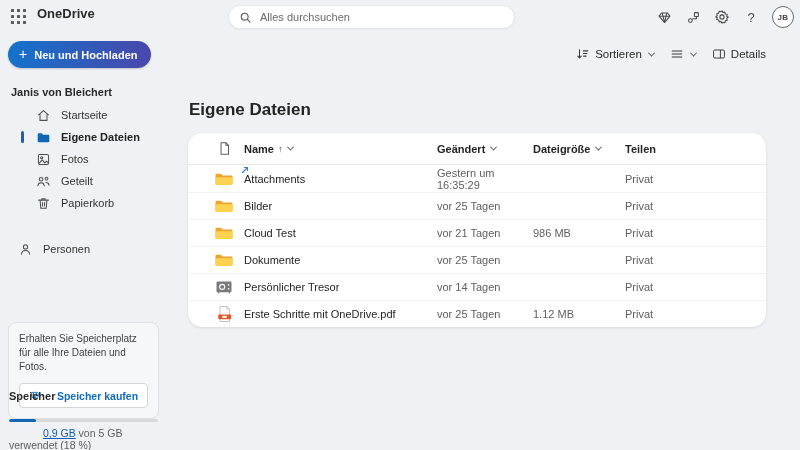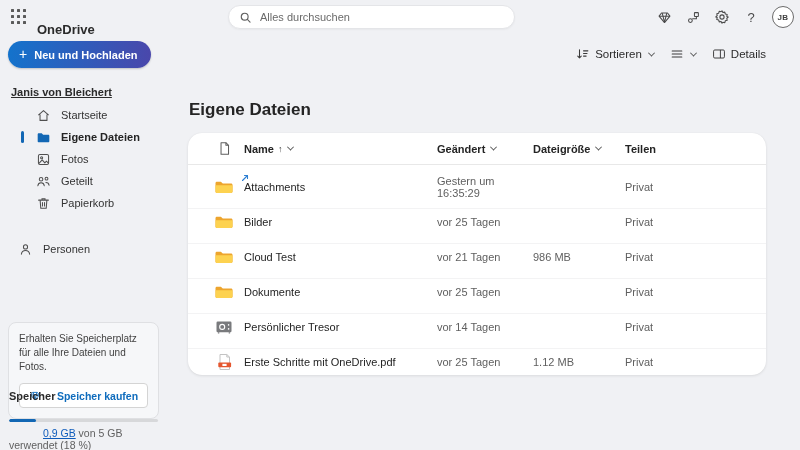--- a/index.html
+++ b/index.html
@@ -11,21 +11,21 @@
     position:relative;
     -webkit-font-smoothing:antialiased;
   }
   svg { display:block; }
 
   
   .topbar { position:absolute; left:0; top:0; width:800px; height:34px; }
   .waffle { position:absolute; left:10px; top:8px; width:18px; height:18px; display:grid;
             grid-template-columns:repeat(3,1fr); gap:2.5px; padding:1px; cursor:pointer; }
   .waffle i { width:3px; height:3px; background:#5a5a5a; border-radius:0.5px; }
-  .app-title { position:absolute; left:37px; top:22px; font-size:13px; font-weight:700; color:#2b2b2b; }
+  .app-title { position:absolute; left:37px; top:6px; font-size:13px; font-weight:700; color:#2b2b2b; }
   .search { position:absolute; left:228px; top:5px; width:287px; height:24px; background:#fff;
             border:1px solid #e4e5e8; border-radius:12px; display:flex; align-items:center;
             padding:0 10px; gap:8px; box-shadow:0 1px 2px rgba(0,0,0,.04); }
   .search input { border:none; outline:none; flex:1; font-size:11px; background:transparent;
                   font-family:"Liberation Sans", sans-serif; color:#424242; }
   .search input::placeholder { color:#6a6a6a; }
   .top-icons { position:absolute; right:6px; top:0; height:34px; display:flex; align-items:center; gap:13px; }
   .tico { width:16px; height:16px; display:flex; align-items:center; justify-content:center; cursor:pointer; color:#4a4a4a; }
   .help-q { font-size:13px; color:#4a4a4a; font-weight:400; }
   .avatar { width:22px; height:22px; border-radius:50%; background:#fff; border:1px solid #6b6b6b;
@@ -33,21 +33,21 @@
             color:#424242; letter-spacing:.3px; cursor:pointer; }
 
   
   .sidebar { position:absolute; left:0; top:34px; width:170px; height:416px; }
   .new-btn { position:absolute; left:8px; top:7px; height:27px; padding:0 14px 0 11px; border:none;
              border-radius:14px; display:flex; align-items:center; gap:7px; cursor:pointer;
              background:linear-gradient(95deg,#1373cc 0%, #4a47ab 100%);
              color:#fff; font-size:11px; font-weight:600; font-family:"Liberation Sans", sans-serif;
              box-shadow:0 1px 2px rgba(0,0,0,.2); }
   .new-btn .plus { font-size:14px; font-weight:400; line-height:1; margin-top:-1px; }
-  .user-name { position:absolute; left:11px; top:52px; font-size:11px; font-weight:700; color:#2b2b2b;text-decoration:underline; }
+  .user-name { position:absolute; left:11px; top:52px; font-size:11px; font-weight:700; color:#2b2b2b; }
   .nav { position:absolute; left:18px; top:70px; width:170px; }
   .nav-item { height:22px; display:flex; align-items:center; gap:10px; padding-left:18px;
               font-size:11px; color:#333; cursor:pointer; position:relative; }
   .nav-item .nico { width:15px; height:15px; color:#4f4f4f; }
   .nav-item.selected { font-weight:700; color:#242424; }
   .nav-item.selected::before { content:""; position:absolute; left:3px; top:5px; width:2.5px; height:12px;
               border-radius:2px; background:#1267b4; }
   .browse-header { position:absolute; left:11px; top:190px; font-size:11px; font-weight:700; color:#2b2b2b; }
   .nav2 { position:absolute; left:0; top:204px; width:170px; }
 
@@ -74,21 +74,21 @@
   .chev { display:inline-block; width:5px; height:5px; border-right:1.2px solid #555;
           border-bottom:1.2px solid #555; transform:rotate(45deg) translate(-1px,-1px); margin-left:2px; }
 
   .card { position:absolute; left:188px; top:133px; width:578px; background:#fff; border-radius:14px;
           box-shadow:0 1px 3px rgba(0,0,0,.09), 0 0 1px rgba(0,0,0,.07); overflow:hidden; }
   .thead, .trow { display:grid; grid-template-columns:40px 193px 96px 92px 1fr;
                   align-items:center; padding:0 16px; }
   .thead { height:32px; font-size:11px; font-weight:700; border-bottom:1px solid #e8e8e8; }
   .thead .hcell { display:flex; align-items:center; gap:4px; cursor:pointer; }
   .sort-arrow { font-size:9px; font-weight:400; color:#424242; }
-  .trow { height:27px; font-size:11px; cursor:pointer;margin-top:8px; }
+  .trow { height:27px; font-size:11px; cursor:pointer; }
   .trow + .trow { border-top:1px solid #f3f3f4; }
   .cell-name { color:#242424; display:flex; align-items:center; position:relative; }
   .cell-dim { color:#5f5f5f; }
   .icon-cell { display:flex; align-items:center; justify-content:center; }
   .sparkle { position:absolute; left:-3px; top:-9px; }
 </style>
 </head>
 <body>
 
 <div class="topbar">

